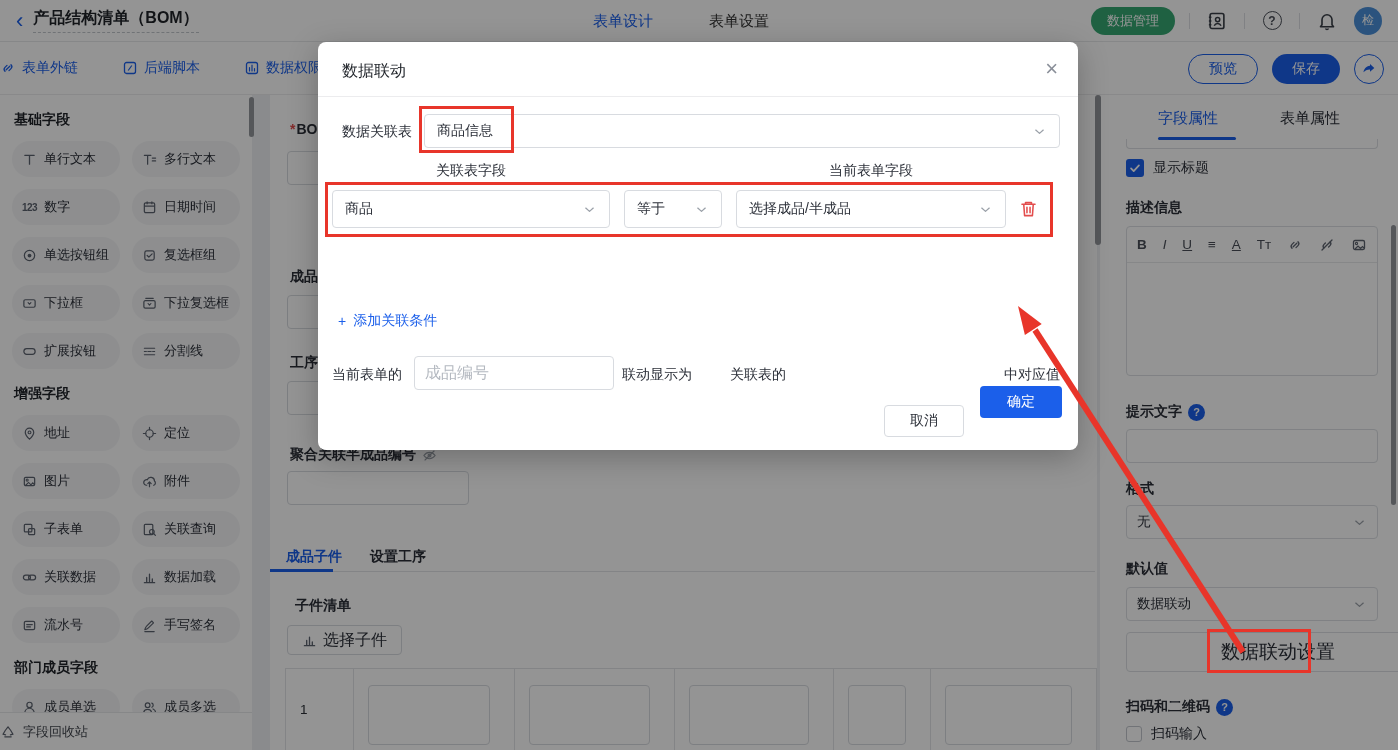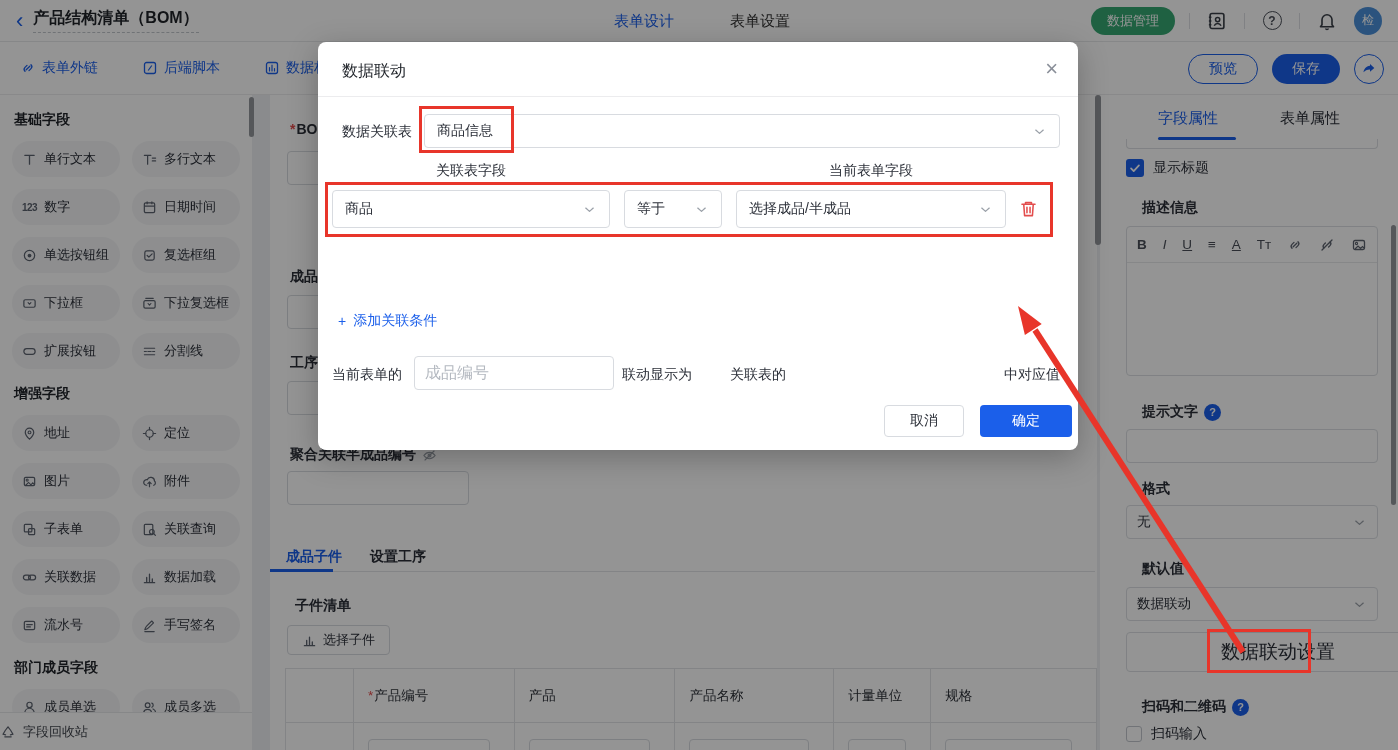--- a/index.html
+++ b/index.html
@@ -10,32 +10,32 @@
     background:#eef0f3; color:#2b2f38; font-size:14px;
   }
   .abs { position:absolute; }
   svg.ic { display:inline-block; vertical-align:middle; }
   .ic { color:#5c626e; }
 
   
   .topbar { left:0; top:0; width:1398px; height:42px; background:#fff; border-bottom:1px solid #e7e8ea; display:flex; align-items:center; padding:0 16px; z-index:10; }
   .back { color:#1b5fea; font-size:22px; line-height:1; margin-right:10px; cursor:pointer; }
   .doc-title { font-size:16px; font-weight:700; color:#1f2329; border-bottom:1px dashed #c2c6cc; padding-bottom:3px; }
-  .top-tabs { position:absolute; left:614px; top:0; height:42px; display:flex; align-items:center; gap:56px; font-size:15px; }
+  .top-tabs { position:absolute; left:593px; top:0; height:42px; display:flex; align-items:center; gap:56px; font-size:15px; }
   .top-tab { color:#333; cursor:pointer; }
   .top-tab.active { color:#1b5fea; }
   .top-right { margin-left:auto; display:flex; align-items:center; gap:14px; }
   .pill-green { background:#36a873; color:#fff; font-size:13px; height:28px; padding:0 16px; border-radius:14px; display:flex; align-items:center; cursor:pointer; }
   .vdiv { width:1px; height:16px; background:#dcdfe3; }
   .iconbtn { width:26px; height:26px; display:flex; align-items:center; justify-content:center; cursor:pointer; }
   .help-circle { width:19px; height:19px; border:1.4px solid #4a4f58; border-radius:50%; display:flex; align-items:center; justify-content:center; font-size:12px; color:#4a4f58; font-weight:700; }
   .avatar { width:28px; height:28px; border-radius:50%; background:#4a90d9; color:#fff; font-size:12px; display:flex; align-items:center; justify-content:center; cursor:pointer; }
 
   
-  .toolbar { left:0; top:42px; width:1398px; height:53px; background:#fff; border-bottom:1px solid #ececee; display:flex; align-items:center; padding-left:20px; gap:44px; z-index:9; }
+  .toolbar { left:0; top:42px; width:1398px; height:53px; background:#fff; border-bottom:1px solid #ececee; display:flex; align-items:center; gap:44px; z-index:9; }
   .tool-link { color:#1b5fea; font-size:14px; display:flex; align-items:center; gap:6px; cursor:pointer; }
   .tool-link .ic { color:#1b5fea; }
   .toolbar-right { position:absolute; right:14px; top:0; height:53px; display:flex; align-items:center; gap:14px; }
   .btn-preview { height:30px; padding:0 20px; border:1.5px solid #1b5fea; color:#1b5fea; border-radius:16px; background:#fff; font-size:14px; display:flex; align-items:center; cursor:pointer; }
   .btn-save { height:30px; padding:0 20px; border-radius:16px; background:#1b5fea; color:#fff; font-size:14px; display:flex; align-items:center; cursor:pointer; }
   .btn-share { width:30px; height:30px; border-radius:50%; border:1.5px solid #1b5fea; display:flex; align-items:center; justify-content:center; cursor:pointer; }
 
   
   .sidebar { left:0; top:95px; width:252px; height:655px; background:#fff; overflow:hidden; z-index:5; }
   .sec-title { font-size:14px; font-weight:700; color:#1f2329; margin:16px 0 12px 14px; }
@@ -50,40 +50,40 @@
   .card { position:absolute; left:18px; top:0; width:827px; height:655px; background:#fff; }
   .flabel { position:absolute; font-size:14px; font-weight:700; color:#2b2f38; height:20px; display:flex; align-items:center; gap:6px; }
   .req { color:#e34d4d; margin-right:1px; }
   .finput { position:absolute; border:1px solid #d8dbe0; border-radius:4px; background:#fff; }
   .ctabs { position:absolute; left:8px; top:453px; width:827px; height:25px; display:flex; gap:28px; padding-left:8px; font-size:14px; }
   .ctab { cursor:pointer; color:#2b2f38; font-weight:700; }
   .ctab.active { color:#1b5fea; }
   .ctab-line { position:absolute; left:0; top:476px; width:825px; height:1px; background:#e2e4e7; }
   .ctab-active-line { position:absolute; left:0; top:474px; width:63px; height:3px; background:#1b5fea; }
   .subform-title { position:absolute; left:25px; top:502px; font-size:14px; font-weight:700; color:#2b2f38; }
-  .btn-select-child { position:absolute; left:17px; top:530px; height:30px; padding:0 14px; border:1px solid #d8dbe0; border-radius:4px; background:#fff; font-size:13px; color:#2b2f38; display:flex; align-items:center; gap:6px; cursor:pointer; }
+  .btn-select-child { position:absolute; left:17px; top:530px; height:30px; padding:0 14px; border:1px solid #d8dbe0; border-radius:4px; background:#fff; font-size:16px; color:#2b2f38; display:flex; align-items:center; gap:6px; cursor:pointer; }
   table.sub { position:absolute; left:15px; top:573px; border-collapse:collapse; table-layout:fixed; }
   table.sub th, table.sub td { border:1px solid #e2e4e7; font-weight:400; text-align:left; padding:0 0 0 14px; font-size:13.5px; color:#2b2f36; }
   table.sub th { height:54px; }
   table.sub td { height:82px; }
   td.rownum { text-align:center; padding:0; }
   .cellinput { width:calc(100% - 24px); height:60px; margin:10px 12px 0 0; border:1px solid #d8dbe0; border-radius:4px; }
 
   
   .panel { left:1100px; top:95px; width:298px; height:655px; background:#fff; z-index:5; }
   .ptabs { position:absolute; left:0; top:0; width:298px; height:46px; display:flex; align-items:center; justify-content:center; gap:62px; font-size:15px; }
   .ptab { cursor:pointer; color:#2b2f38; }
   .ptab.active { color:#1b5fea; }
   .ptab-line { position:absolute; left:58px; top:42px; width:78px; height:3px; background:#1b5fea; border-radius:2px; }
   .partial-input { position:absolute; left:26px; top:44px; width:252px; height:10px; border:1px solid #dcdfe3; border-top:none; border-radius:0 0 4px 4px; }
   .prow-check { position:absolute; left:26px; display:flex; align-items:center; gap:9px; font-size:14px; color:#2b2f38; cursor:pointer; }
   .cb { width:18px; height:18px; border-radius:3px; display:flex; align-items:center; justify-content:center; }
   .cb.on { background:#1b5fea; }
   .cb.off { width:16px; height:16px; border:1px solid #c3c7cd; background:#fff; }
-  .plabel { position:absolute; left:26px; font-size:14px; font-weight:700; color:#2b2f38; display:flex; align-items:center; gap:6px;margin-left:16px; }
+  .plabel { position:absolute; left:26px; font-size:14px; font-weight:700; color:#2b2f38; display:flex; align-items:center; gap:6px; }
   .bluehelp { width:17px; height:17px; border-radius:50%; background:#1b5fea; color:#fff; font-size:11px; font-weight:700; display:flex; align-items:center; justify-content:center; }
   .editor { position:absolute; left:26px; top:131px; width:252px; height:150px; border:1px solid #dcdfe3; border-radius:4px; }
   .editor-bar { height:36px; border-bottom:1px solid #e7e8ea; display:flex; align-items:center; justify-content:space-between; padding:0 10px; color:#4a4f58; }
   .ebtn { font-size:13.5px; cursor:pointer; color:#4a4f58; }
   .ebtn.b { font-weight:700; } .ebtn.i { font-style:italic; }
   .ebtn.u, .ebtn.a { text-decoration:underline; }
   .pinput { position:absolute; left:26px; border:1px solid #dcdfe3; border-radius:4px; background:#fff; width:252px; height:34px; }
   .pselect { position:absolute; left:26px; width:252px; height:34px; border:1px solid #dcdfe3; border-radius:4px; background:#fff; display:flex; align-items:center; padding:0 10px; font-size:13.5px; color:#2b2f38; cursor:pointer; }
   .pselect .ic { margin-left:auto; color:#9aa0a8; }
   .pbtn-linkage { position:absolute; left:26px; top:537px; width:304px; height:40px; border:1px solid #dcdfe3; border-radius:4px; background:#fff; font-size:19px; color:#2b2f38; display:flex; align-items:center; justify-content:center; cursor:pointer; }
@@ -98,21 +98,21 @@
   .m-div { position:absolute; left:0; top:54px; width:760px; height:1px; background:#ececee; }
   .m-label { position:absolute; font-size:14px; color:#2b2f38; }
   .m-select { position:absolute; border:1px solid #d8dbe0; border-radius:4px; background:#fff; display:flex; align-items:center; padding:0 12px; font-size:14px; color:#2b2f38; cursor:pointer; }
   .m-select .ic { margin-left:auto; color:#9aa0a8; }
   .m-colhead { position:absolute; top:120px; font-size:14px; color:#2b2f38; text-align:center; }
   .m-trash { position:absolute; left:701px; top:157px; color:#e34d4d; cursor:pointer; }
   .m-add { position:absolute; left:20px; top:270px; color:#1b5fea; font-size:14px; cursor:pointer; display:flex; gap:7px; align-items:center; }
   .m-input { position:absolute; border:1px solid #d8dbe0; border-radius:4px; padding:0 10px; font-size:16px; font-family:inherit; color:#2b2f38; background:#fff; }
   .m-input::placeholder { color:#b4b9c0; }
   .m-cancel { position:absolute; left:566px; top:363px; width:80px; height:32px; border:1px solid #d8dbe0; border-radius:4px; background:#fff; font-size:14px; color:#2b2f38; cursor:pointer; display:flex; align-items:center; justify-content:center; }
-  .m-ok { position:absolute; left:662px; top:363px; width:92px; height:32px; border-radius:4px; background:#1b5fea; font-size:14px; color:#fff; cursor:pointer; display:flex; align-items:center; justify-content:center; }
+  .m-ok { position:absolute; left:662px; top:344px; width:82px; height:32px; border-radius:4px; background:#1b5fea; font-size:14px; color:#fff; cursor:pointer; display:flex; align-items:center; justify-content:center; }
 
   
   .anno { z-index:70; pointer-events:none; }
   .redbox { position:absolute; border:3px solid #e8352a; }
 </style>
 </head>
 <body>
 
 <svg width="0" height="0" style="position:absolute">
   <defs>
@@ -501,28 +501,20 @@
     <table class="sub">
       <colgroup>
           <col style="width:68px">
           <col style="width:161px">
           <col style="width:161px">
           <col style="width:159px">
           <col style="width:97px">
           <col style="width:166px">
         </colgroup>
       <tbody>
-          <tr>
-        <th></th>
-        <th><span class="req">*</span><span>产品编号</span></th>
-        <th>产品</th>
-        <th>产品名称</th>
-        <th>计量单位</th>
-        <th>规格</th>
-      </tr>
       <tr>
         <td class="rownum">1</td>
         <td>
               <div class="cellinput"></div>
             </td>
         <td>
               <div class="cellinput"></div>
             </td>
         <td>
               <div class="cellinput"></div>

